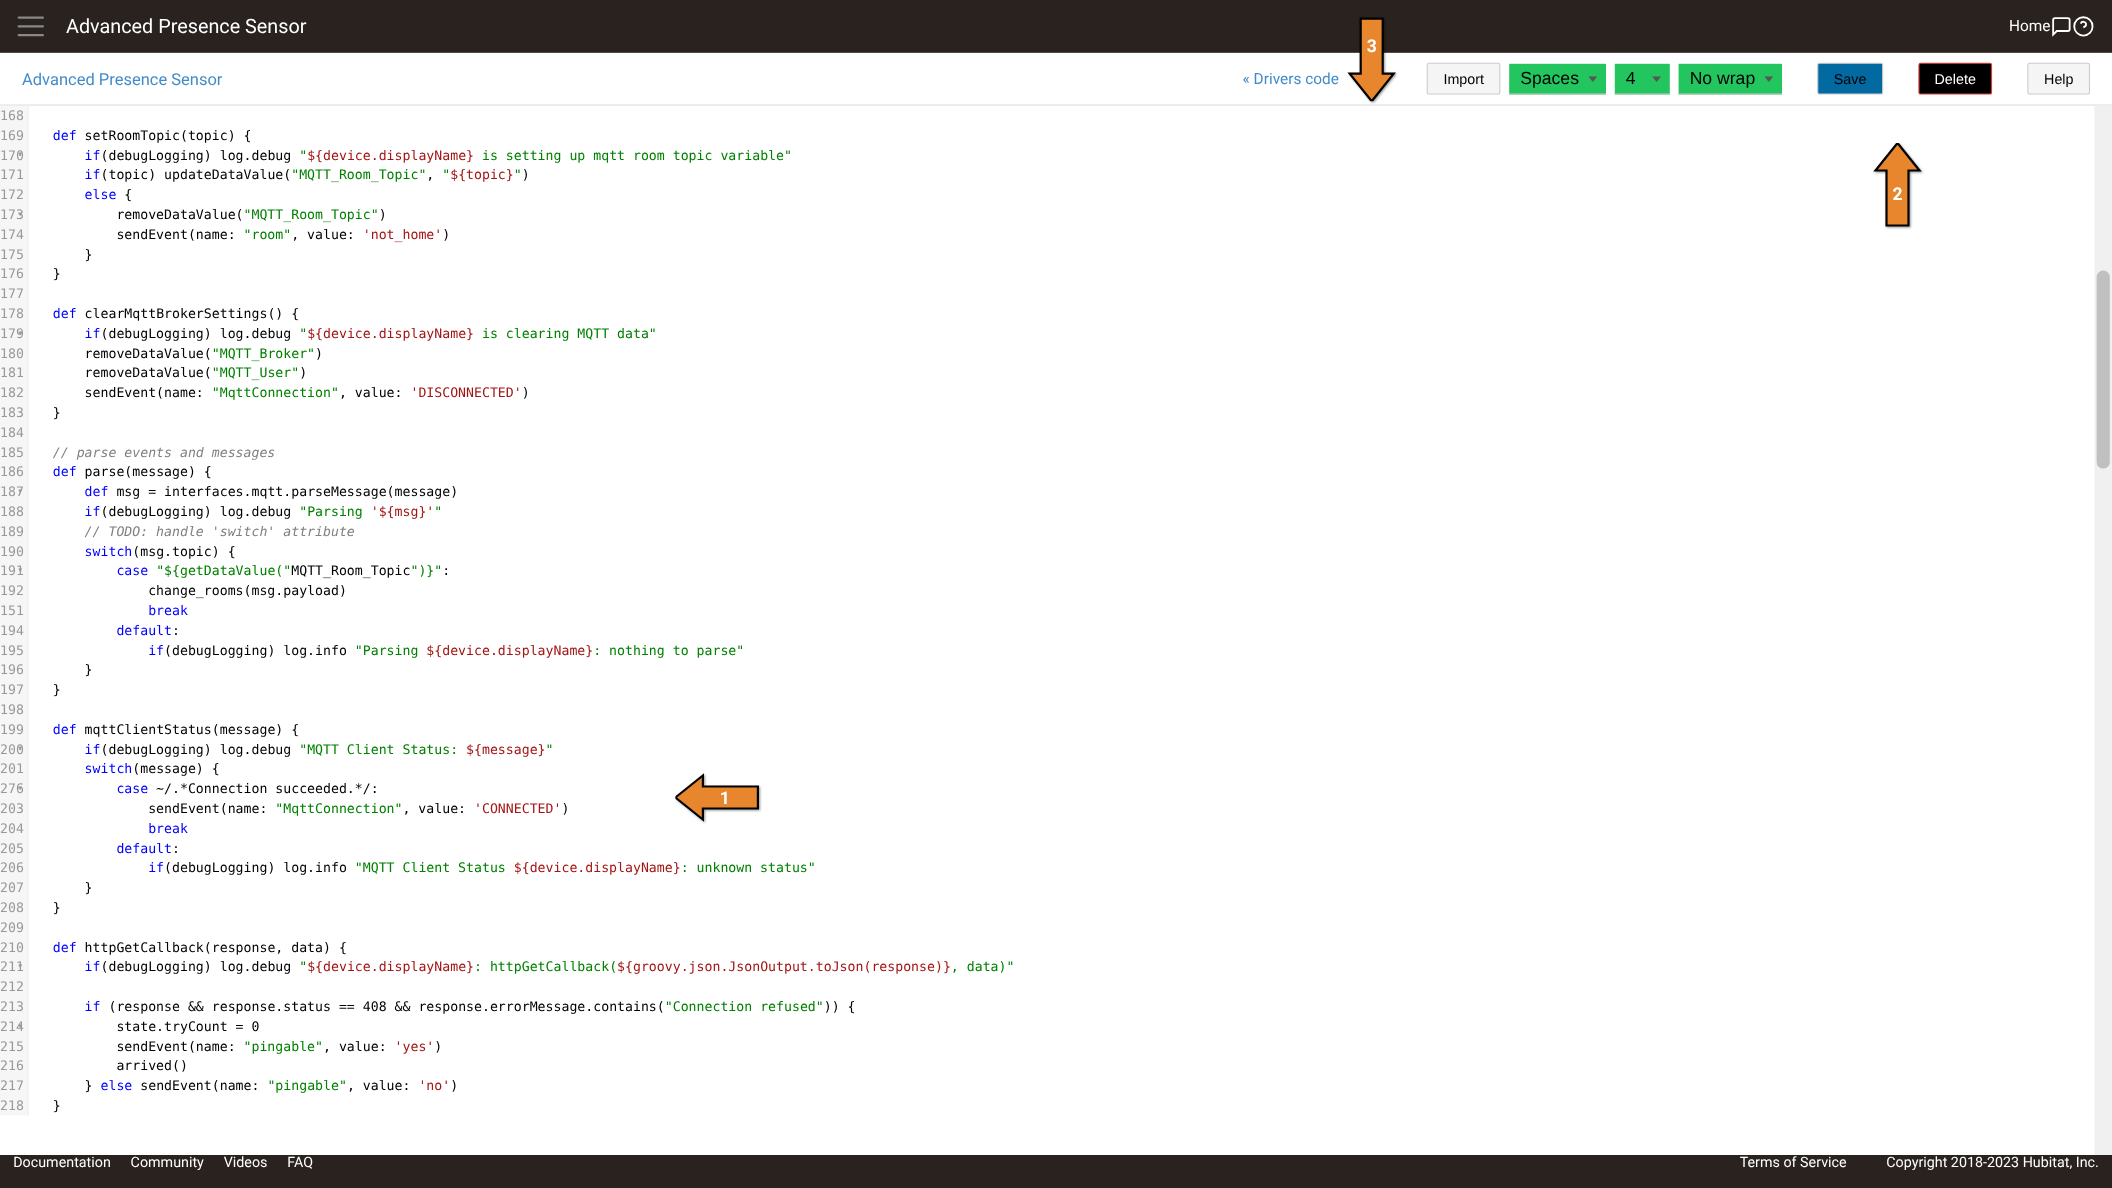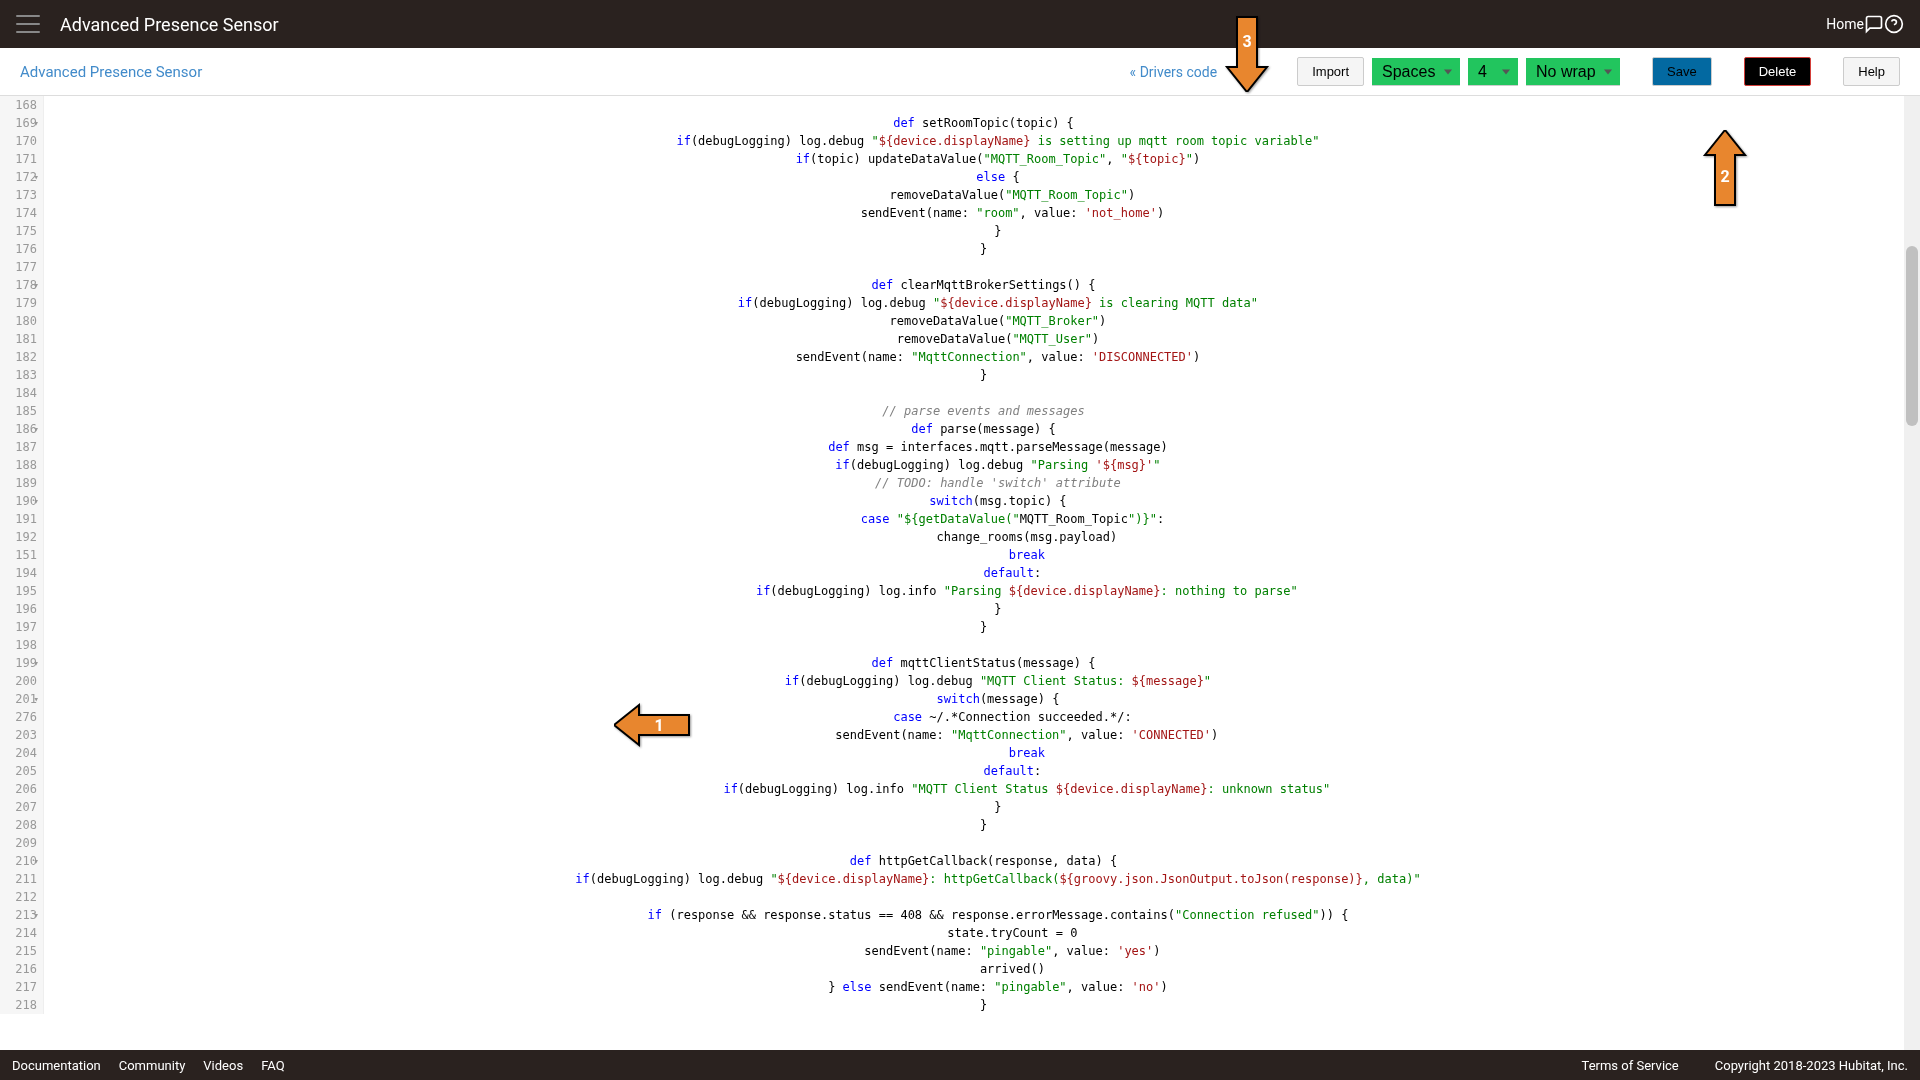--- a/index.html
+++ b/index.html
@@ -18,34 +18,34 @@
 .drivers-link { color: #428bca; margin-right: 8px; }
 .dl-icon { color: #666; margin-right: 16px; }
 .btn { padding: 6px 14px; border: 1px solid #ccc; background: #f5f5f5; border-radius: 2px; font-size: 13px; cursor: pointer; margin-left: 24px; }
 .btn-save { background: #0369a1; }
 .btn-delete { background: #000000; color: #fff; border-color: #d43f3a; }
 .select { padding: 5px 24px 5px 10px; border: none; border-bottom: 1px solid #ccc; background: #22c55e; font-size: 16px; appearance: none; position: relative; }
 .select-wrap { position: relative; }
 .select-wrap::after { content: ''; position: absolute; right: 8px; top: 50%; transform: translateY(-50%); border-left: 4px solid transparent; border-right: 4px solid transparent; border-top: 5px solid #555; pointer-events: none; }
 
 .editor { position: absolute; top: 96px; left: 0; right: 0; bottom: 30px; overflow: hidden; font-family: Consolas, Monaco, monospace; font-size: 12px; line-height: 18px; }
-.gutter { position: absolute; left: 0; top: 0; width: 44px; background: #f6f6f6; color: #999; text-align: right; padding-right: 6px; border-right: 1px solid #eee; }
+.gutter { position: absolute; left: 0; top: 0; width: 26px; background: #f6f6f6; color: #999; text-align: right; padding-right: 6px; border-right: 1px solid #eee; }
 .gutter .ln { height: 18px; position: relative; }
 .gutter .fold::after { content: '▾'; position: absolute; right: -2px; font-size: 9px; color: #999; }
-.code { position: absolute; left: 48px; top: 0; right: 1px; white-space: pre; text-align: center; }
+.code { position: absolute; left: 48px; top: 0; right: 1px; white-space: pre; }
 .code .line { height: 18px; }
 
 .kw { color: #0000ff; }
 .str { color: #008000; }
 .num { color: #000; }
 .com { color: #808080; font-style: italic; }
 .interp { color: #a31515; }
 .dark { color: #a31515; }
 
-.footer { position: absolute; bottom: 0; left: 0; right: 0; height: 30px; background: #2a221f; color: #fff; display: flex; align-items: center; padding: 0 12px; font-size: 13px; }
+.footer { position: absolute; bottom: 0; left: 0; right: 0; height: 30px; background: #2a221f; color: #fff; display: flex; padding: 0 12px; font-size: 13px; }
 .footer-left { display: flex; gap: 18px; }
 .footer-left a { color: #fff; text-decoration: none; }
 .footer-right { margin-left: auto; display: flex; gap: 36px; }
 
 .arrow { position: absolute; pointer-events: none; }
 .arrow svg { filter: drop-shadow(1px 1px 1px rgba(0,0,0,0.4)); }
 
 .scrollbar-v { position: absolute; right: 0; top: 96px; bottom: 30px; width: 16px; background: #f0f0f0; }
 .scrollbar-thumb { position: absolute; left: 2px; right: 2px; top: 150px; height: 180px; background: #c0c0c0; border-radius: 6px; }
 </style>

